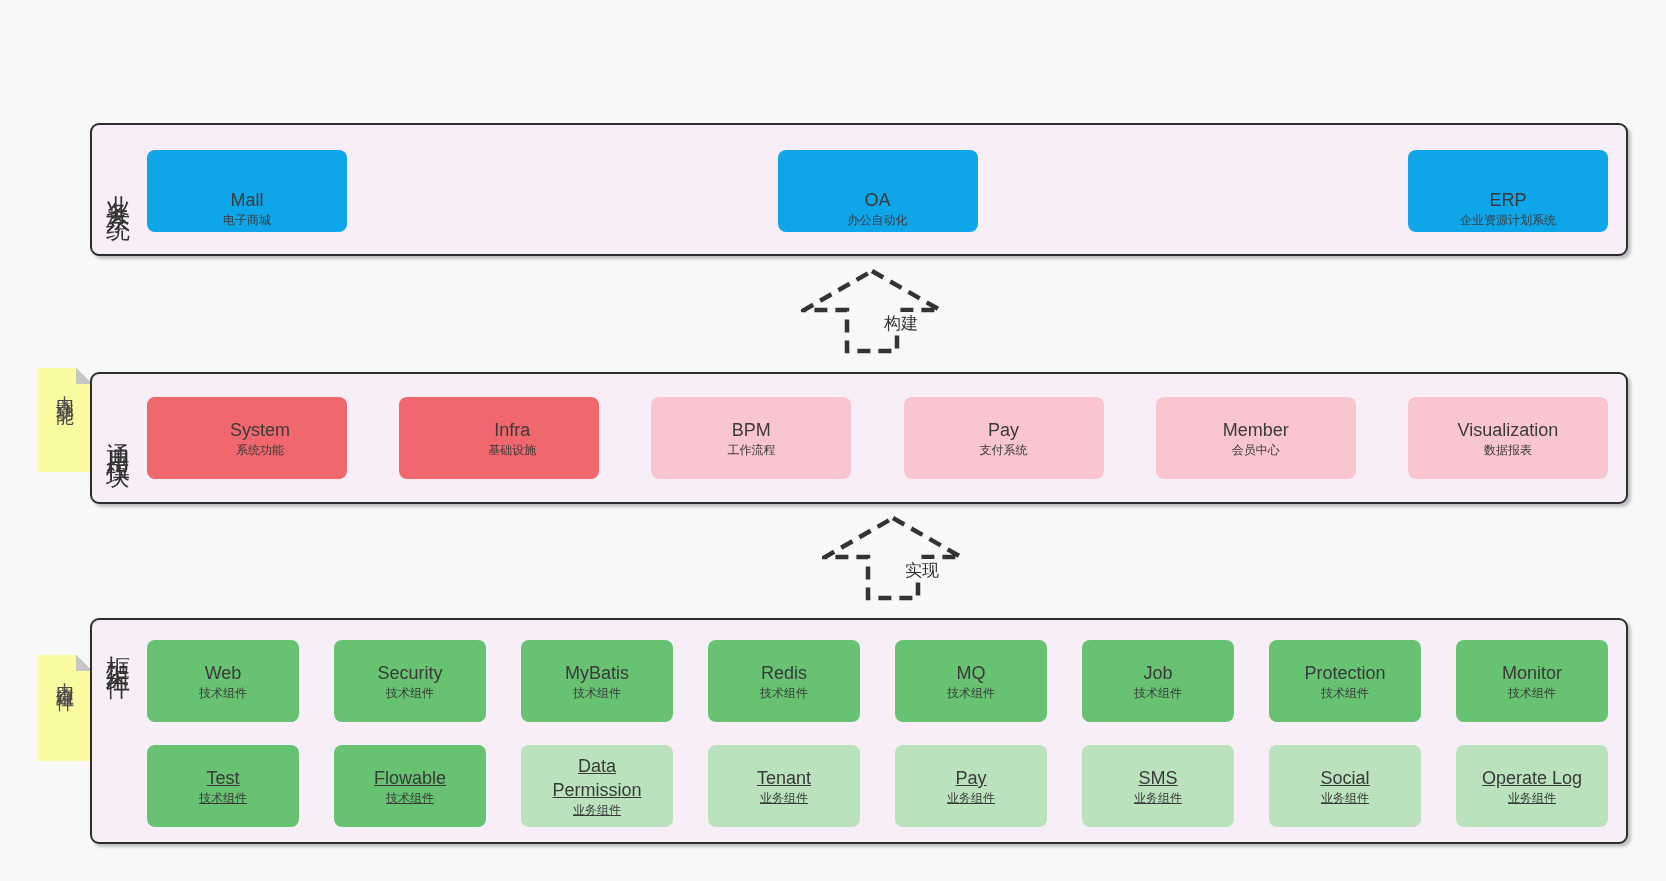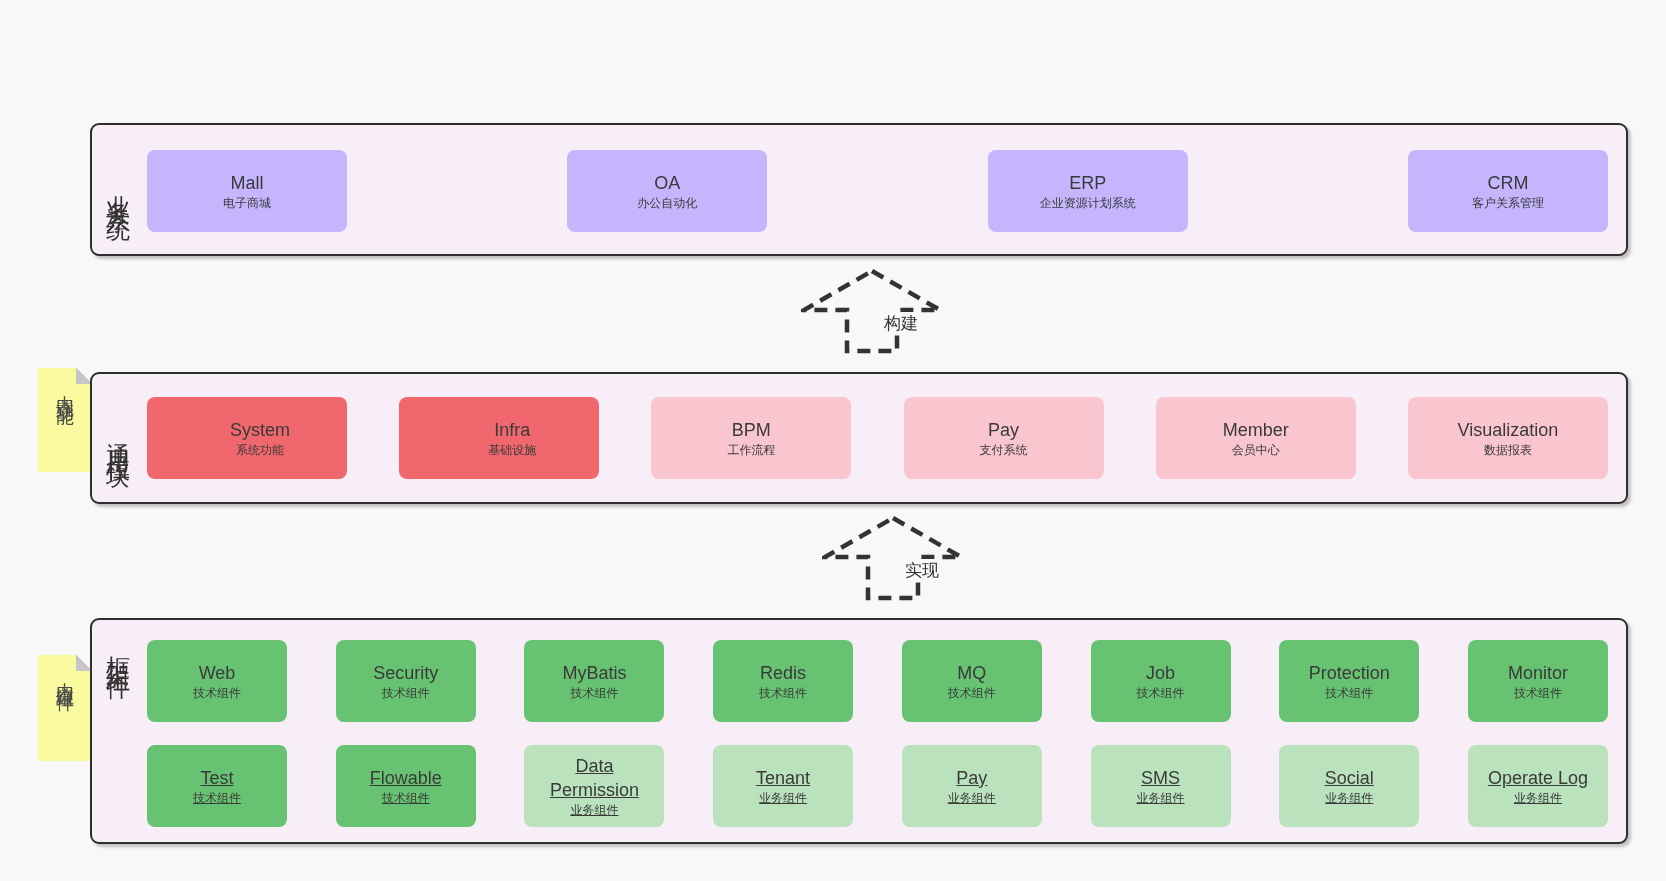--- a/index.html
+++ b/index.html
@@ -39,25 +39,25 @@
   #band-modules  .box-row { top:23px; }
   #band-components .box-row.row-1 { top:20px; }
   #band-components .box-row.row-2 { top:125px;text-decoration:underline; }
 
   .box {
     height:82px; border-radius:8px; box-sizing:border-box; padding:4px 10px;
     display:flex; flex-direction:column; justify-content:center; align-items:center;
     text-align:center; line-height:1.35;
   }
   .w200 { width:200px; }
-  .w152 { width:140px;text-align:center; }
+  .w152 { width:152px;text-align:center; }
   .box .en { font-size:18px; }
   .box .zh { font-size:12px; }
 
-  .blue       { background:#c4b5fd; }
+  .blue       { background:#0ea5e9;justify-content:flex-end; }
   .red        { background:#f0686d;padding-left:36px; }
   .pink       { background:#f9c6cf; }
   .green      { background:#67c272; }
   .lightgreen { background:#b9e2bd; }
 
   
   .sticky {
     position:absolute; left:38px; width:54px; background:#fafaa0; z-index:1;
     display:flex; justify-content:center;
   }
@@ -99,24 +99,20 @@
       <div class="zh">电子商城</div>
     </div>
     <div class="box blue w200">
       <div class="en">OA</div>
       <div class="zh">办公自动化</div>
     </div>
     <div class="box blue w200">
       <div class="en">ERP</div>
       <div class="zh">企业资源计划系统</div>
     </div>
-    <div class="box blue w200">
-      <div class="en">CRM</div>
-      <div class="zh">客户关系管理</div>
-    </div>
   </div>
 </div>
 
 <div class="arrow" id="arrow-build">
   <svg viewBox="0 0 142 86">
     <path class="arrow-path" d="M71 3 L139 42 L96 42 L96 83 L46 83 L46 42 L3 42 Z"></path>
   </svg>
   <span class="arrow-label">构建</span>
 </div>
 

